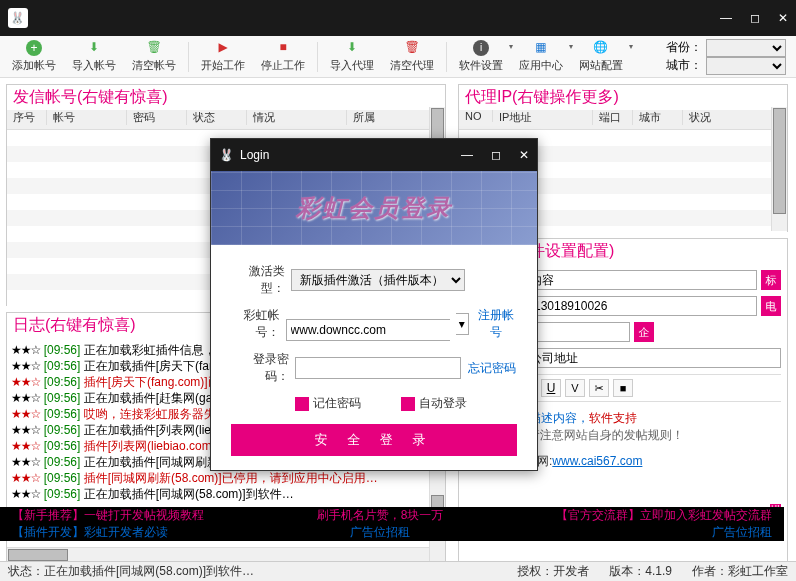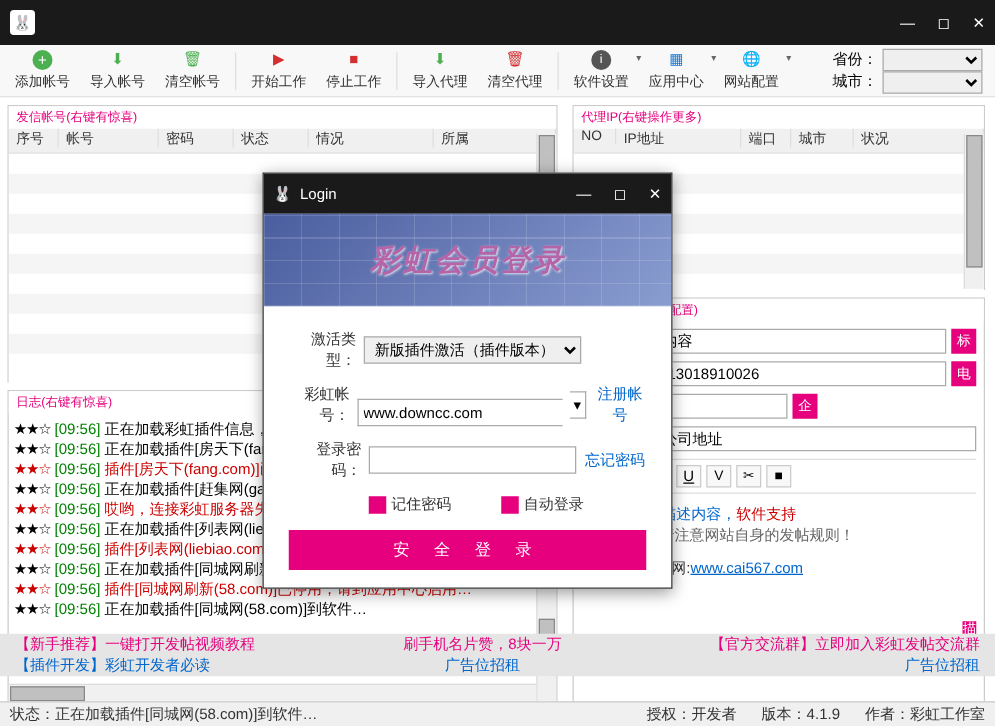--- a/index.html
+++ b/index.html
@@ -12,36 +12,36 @@
 .tb-btn{display:flex;flex-direction:column;align-items:center;padding:2px 8px;cursor:pointer;position:relative}
 .tb-btn .ico{width:16px;height:16px;margin-bottom:2px}
 .tb-btn .lbl{font-size:11px;color:#333}
 .tb-btn .dd{position:absolute;right:-2px;top:4px;font-size:8px;color:#666}
 .tb-sep{width:1px;height:30px;background:#ddd;margin:0 4px}
 .location{margin-left:auto;display:flex;flex-direction:column;gap:0;padding-right:6px}
 .location .row{display:flex;align-items:center;gap:4px}
 .location select{width:80px;height:18px;border:1px solid #aaa;font-size:11px}
 .main{position:relative;height:calc(100% - 36px - 42px - 20px);background:#fff}
 .panel{border:1px solid #ccc;position:absolute}
-.panel-title{color:#e6007e;font-size:10px;padding:2px 6px;background:#fff}
+.panel-title{color:#e6007e;font-size:16px;padding:2px 6px;background:#fff}
 .grid-header{display:flex;background:#f0f0f0;border-bottom:1px solid #ddd;height:20px;align-items:flex-start}
 .grid-header .col{padding:0 6px;border-right:1px solid #ddd;font-size:11px;color:#333}
 .grid-body{background:#fff;height:calc(100% - 20px);overflow:auto}
 .grid-body .row{height:16px}
 .grid-body .row:nth-child(even){background:#f5f5f5}
 #accounts{left:6px;top:6px;width:440px;height:222px}
 #proxies{left:458px;top:6px;width:330px;height:148px}
 #logs{left:6px;top:234px;width:440px;height:252px}
 #config{left:458px;top:160px;width:330px;height:326px}
 .log-lines{padding:4px;font-size:11px;line-height:16px}
 .log-lines .star{letter-spacing:-1px}
 .log-lines .t{color:#008000}
 .log-lines .red{color:#c00}
 .log-lines .blk{color:#000}
-.footer{position:absolute;bottom:20px;left:0;right:0;height:34px;display:flex;justify-content:space-between;align-items:center;padding:0 12px;background:#e5e5e5}
+.footer{position:absolute;bottom:20px;left:0;right:12px;height:34px;display:flex;justify-content:space-between;align-items:center;padding:0 12px;background:#000000}
 .footer .col{font-size:12px}
 .footer .blue{color:#0066cc}
 .footer .red{color:#e6007e}
 .status{position:absolute;bottom:0;left:0;right:0;height:20px;background:#f0f0f0;border-top:1px solid #ccc;display:flex;align-items:center;padding:0 8px;font-size:11px;color:#333;gap:20px}
 .status .sp{margin-left:auto}
 .login-dialog{position:absolute;left:210px;top:138px;width:328px;background:#fff;border:1px solid #333;box-shadow:0 3px 12px rgba(0,0,0,.4);z-index:100}
 .login-dialog .dlg-title{height:32px;background:#1a1a1a;color:#fff;display:flex;align-items:center;padding:0 8px;justify-content:space-between}
 .login-dialog .dlg-title .l{display:flex;align-items:center;gap:6px}
 .login-dialog .banner{height:74px;background:linear-gradient(135deg,#4a5d9e 0%,#6b7db8 50%,#8a9dd0 100%);position:relative;display:flex;align-items:center;justify-content:center;overflow:hidden}
 .login-dialog .banner::before{content:"";position:absolute;inset:0;background-image:repeating-linear-gradient(0deg,rgba(255,255,255,.15) 0 1px,transparent 1px 18px),repeating-linear-gradient(90deg,rgba(255,255,255,.15) 0 1px,transparent 1px 30px)}

